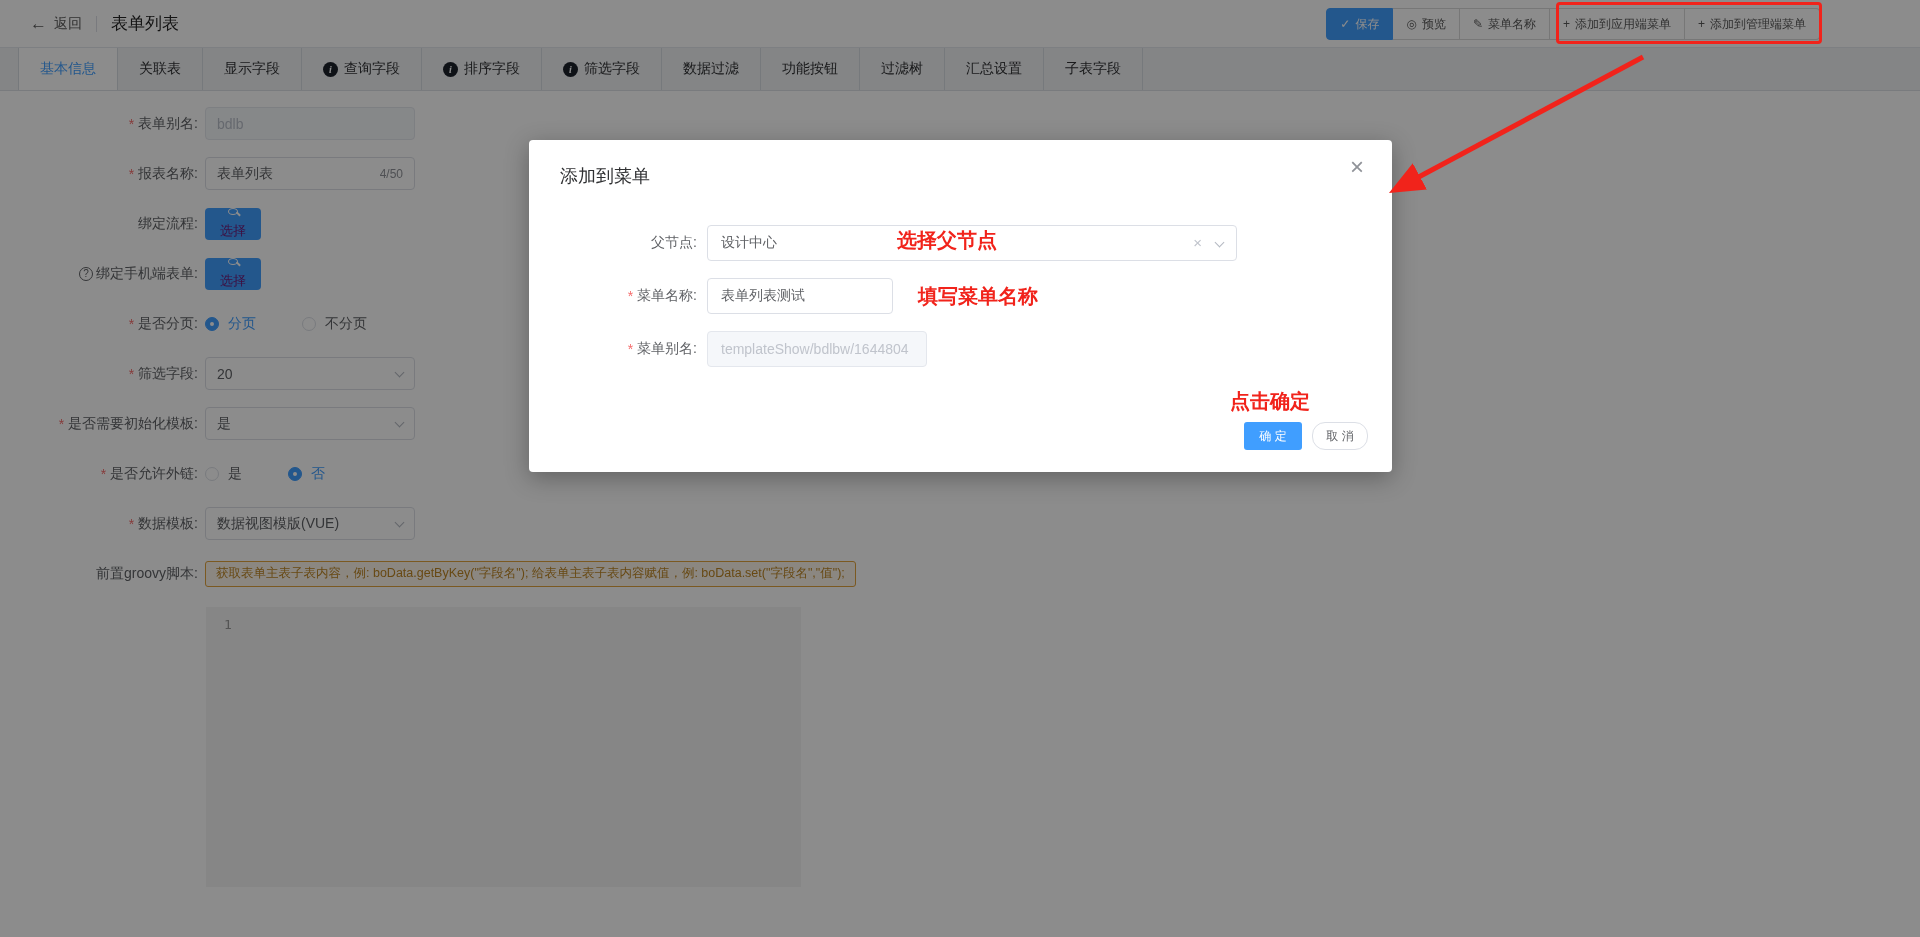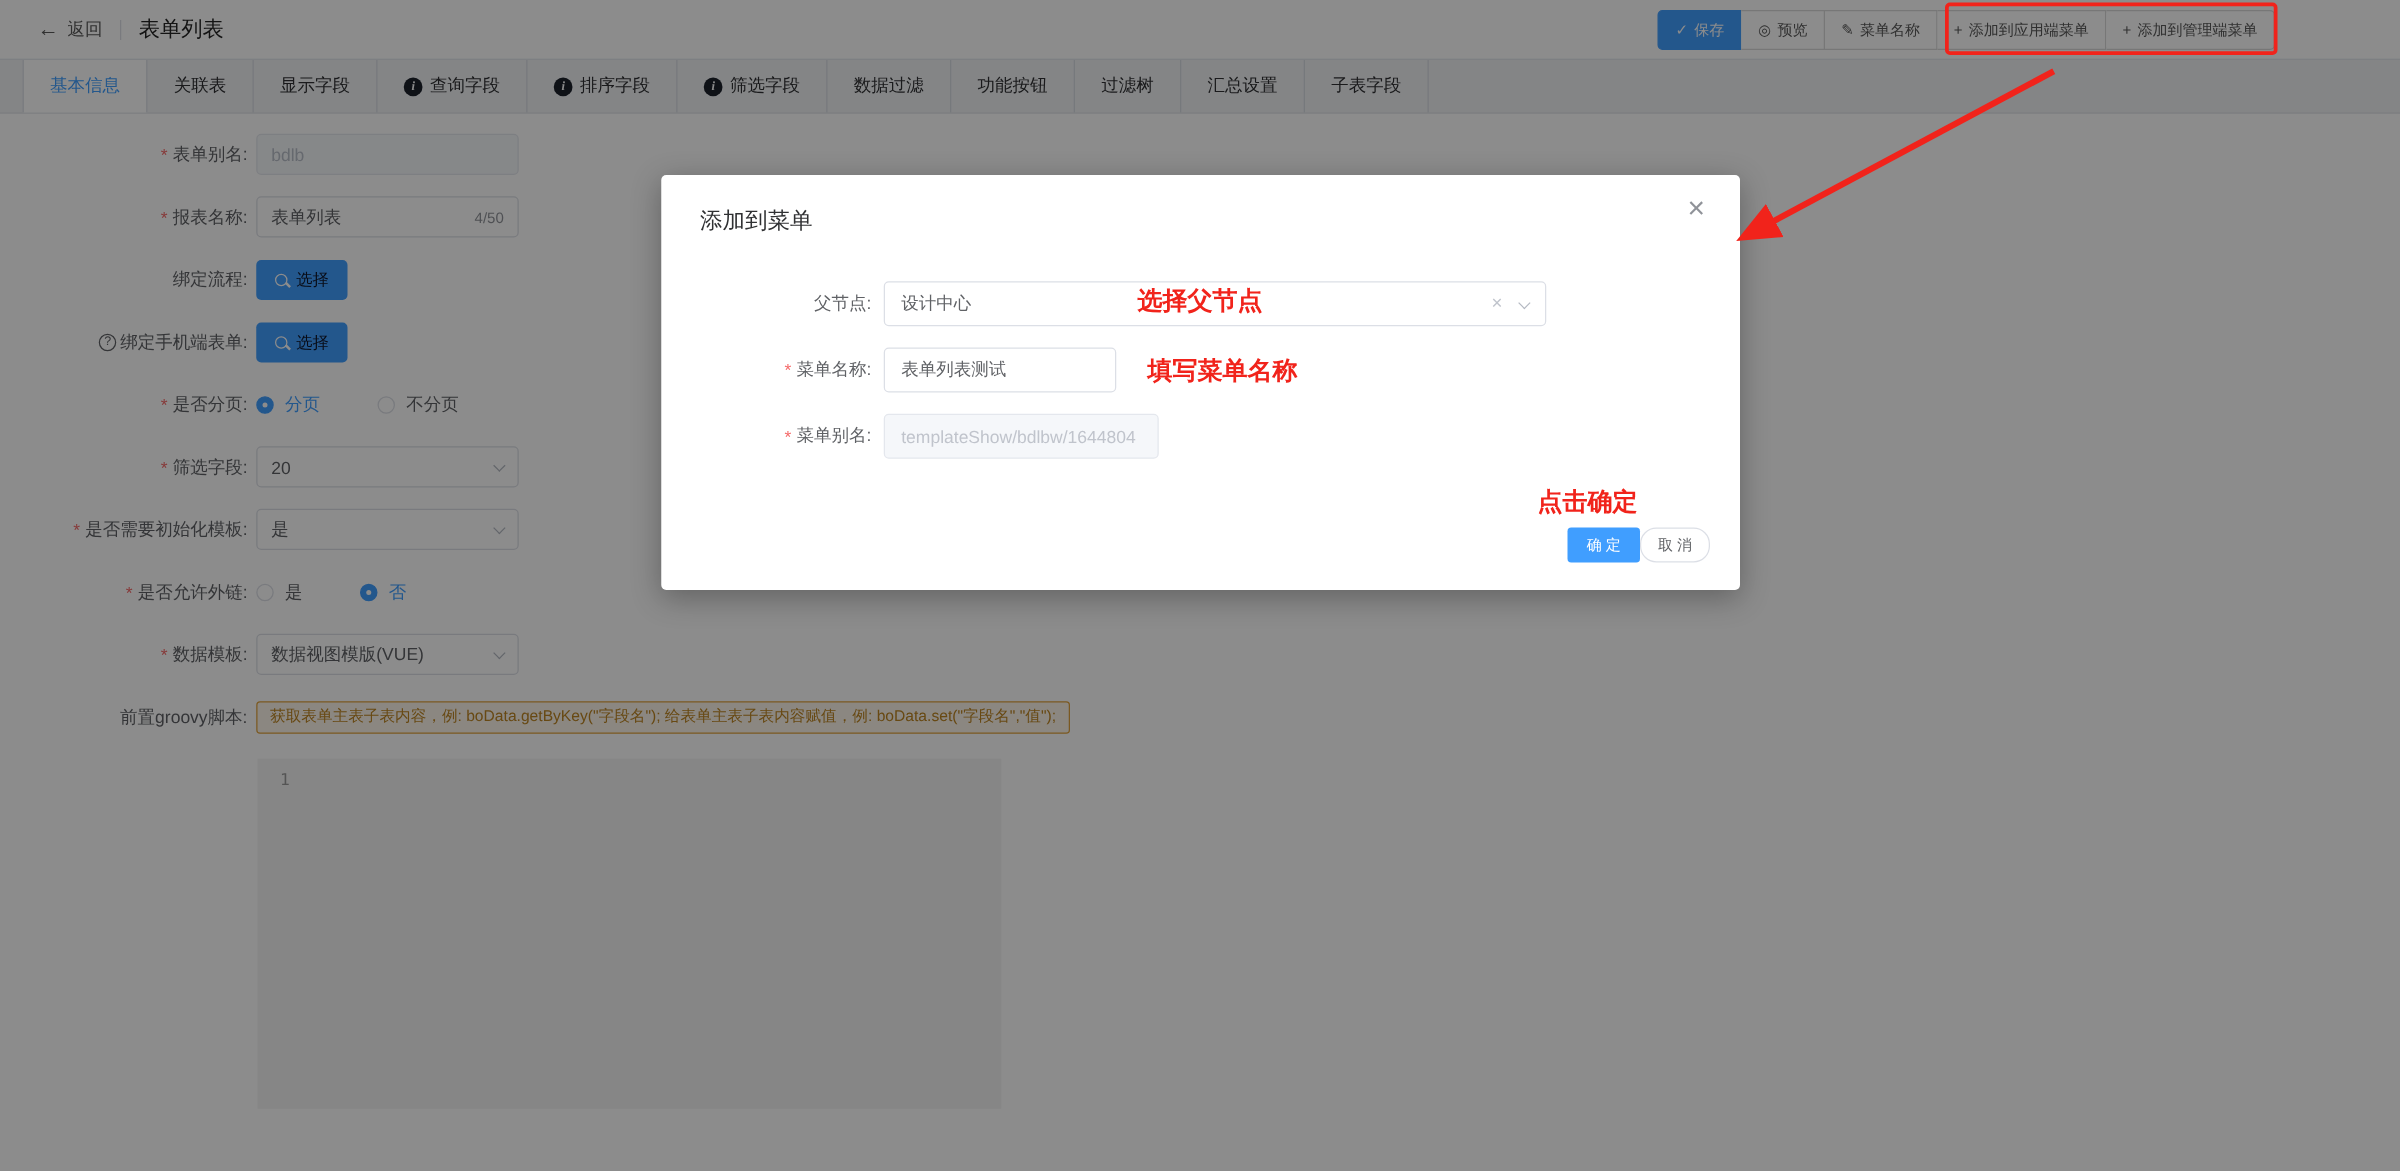--- a/index.html
+++ b/index.html
@@ -31,21 +31,21 @@
 
   
   .content { position:absolute; top:91px; left:0; right:0; bottom:0; background:#fff; padding-top:16px; z-index:1; }
   .frow { display:flex; align-items:center; height:33px; margin-bottom:17px; }
   .flabel { width:205px; flex:none; display:flex; justify-content:flex-end; align-items:center; font-size:14px; color:#606266; padding-right:7px; }
   .req::before { content:"*"; color:#f56c6c; margin-right:4px; }
   .input { width:210px; height:33px; border:1px solid #dcdfe6; border-radius:4px; display:flex; align-items:center; padding:0 11px; background:#fff; font-size:14px; color:#606266; position:relative; }
   .input.disabled { background:#f5f7fa; border-color:#e4e7ed; color:#b9bfc9; }
   .counter { margin-left:auto; font-size:12px; color:#909399; }
   .caret { position:absolute; right:11px; top:11px; width:7px; height:7px; border-right:1px solid #b4b9c2; border-bottom:1px solid #b4b9c2; transform:rotate(45deg); }
-  .btn-select { height:32px; padding:0 15px; background:#409eff; border:none; border-radius:4px; color:#0f172a; font-size:13px; display:flex; align-items:center; gap:7px; cursor:pointer; font-family:inherit; }
+  .btn-select { height:32px; padding:0 15px; background:#409eff; border:none; border-radius:4px; color:#701a75; font-size:13px; display:flex; align-items:center; gap:7px; cursor:pointer; font-family:inherit;flex-direction:column; }
   .search-icon { width:10px; height:10px; border:1.5px solid #fff; border-radius:50%; position:relative; display:inline-block; }
   .search-icon::after { content:""; position:absolute; width:5px; height:1.5px; background:#fff; transform:rotate(45deg); right:-4px; bottom:-1px; }
   .radio-group { display:flex; align-items:center; gap:46px; font-size:14px; color:#606266; }
   .radio { display:flex; align-items:center; gap:9px; cursor:pointer; }
   .radio-circle { width:14px; height:14px; border:1px solid #dcdfe6; border-radius:50%; background:#fff; position:relative; flex:none; }
   .radio.checked .radio-circle { background:#409eff; border-color:#409eff; }
   .radio.checked .radio-circle::after { content:""; position:absolute; left:4px; top:4px; width:4px; height:4px; border-radius:50%; background:#fff; }
   .radio.checked .radio-label { color:#409eff; }
   .help-icon { width:14px; height:14px; border:1px solid #606266; border-radius:50%; font-size:10px; display:inline-flex; align-items:center; justify-content:center; margin-right:3px; color:#606266; flex:none; }
   .hint-box { height:26px; display:flex; align-items:center; border:1px solid #e0a23c; background:#fdf6ec; border-radius:3px; color:#bd8523; font-size:12.5px; padding:0 10px; white-space:nowrap; }
@@ -59,29 +59,29 @@
   .modal-close { position:absolute; right:22px; top:14px; font-size:24px; color:#909399; cursor:pointer; line-height:1; background:none; border:none; font-family:inherit; }
   .modal-form { position:absolute; top:84px; left:0; right:0; }
   .mrow { display:flex; align-items:center; height:37px; margin-bottom:16px; }
   .mlabel { width:178px; flex:none; display:flex; justify-content:flex-end; align-items:center; padding-right:10px; font-size:14px; color:#606266; }
   .minput { height:36px; border:1px solid #dcdfe6; border-radius:4px; display:flex; align-items:center; padding:0 13px; font-size:14px; color:#606266; position:relative; background:#fff; }
   .parent-select { width:530px; padding-right:60px; }
   .clear-icon { position:absolute; right:34px; top:8px; color:#c0c4cc; font-size:15px; }
   .m-caret { position:absolute; right:13px; top:13px; width:7px; height:7px; border-right:1px solid #b4b9c2; border-bottom:1px solid #b4b9c2; transform:rotate(45deg); }
   .name-input { width:186px; }
   .alias-input { width:220px; background:#f5f7fa; border-color:#e4e7ed; color:#c0c4cc; }
-  .modal-footer { position:absolute; top:282px; right:24px; display:flex; gap:0; }
+  .modal-footer { position:absolute; top:282px; right:24px; display:flex; gap:10px; }
   .btn-confirm { width:58px; height:28px; background:#409eff; color:#fff; border:none; border-radius:3px; font-size:12px; cursor:pointer; font-family:inherit; }
   .btn-cancel { width:56px; height:28px; background:#fff; color:#606266; border:1px solid #dcdfe6; border-radius:13px; font-size:12px; cursor:pointer; font-family:inherit; }
 
   
   .annotations { position:absolute; inset:0; z-index:40; pointer-events:none; }
   .red-box { position:absolute; left:1556px; top:2px; width:266px; height:42px; border:3px solid #f1231b; border-radius:4px; }
   .ann-text { position:absolute; color:#f1231b; font-weight:bold; font-size:20px; white-space:nowrap; }
-  #ann-select-parent { left:897px; top:227px;margin-left:13px; }
+  #ann-select-parent { left:897px; top:227px; }
   #ann-fill-name { left:918px; top:283px; }
   #ann-click-confirm { left:1230px; top:388px; }
   .arrow-svg { position:absolute; left:0; top:0; }
 </style>
 </head>
 <body>
 
 <header class="topbar">
   <div class="back">
     <span class="back-arrow">←</span>

